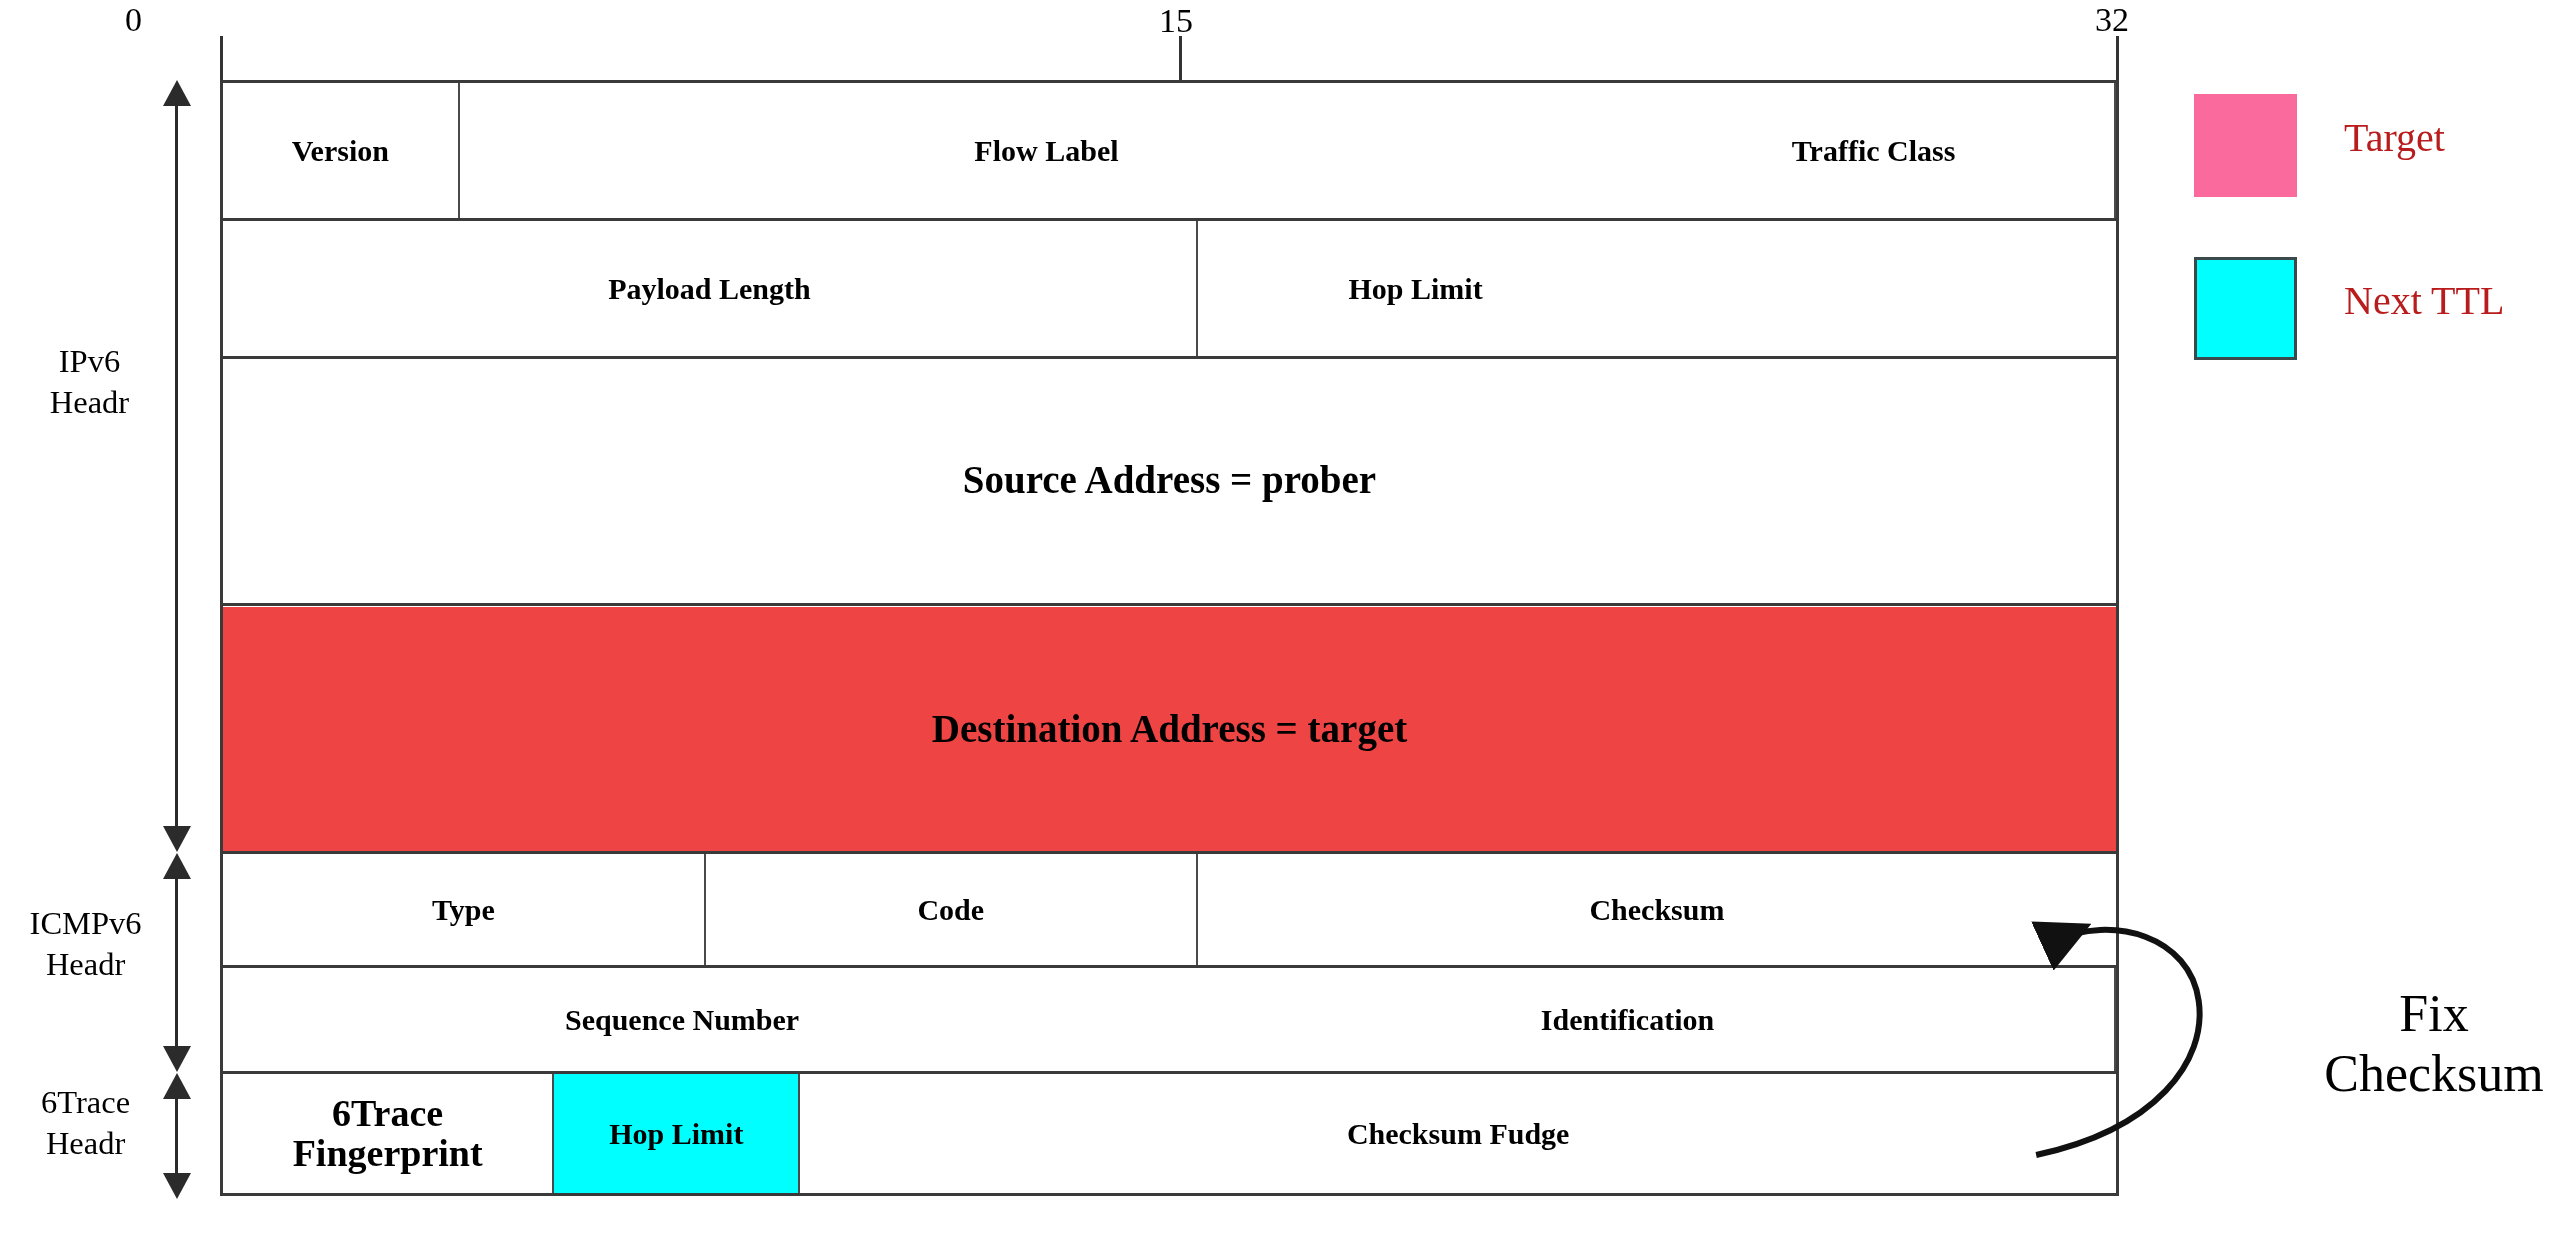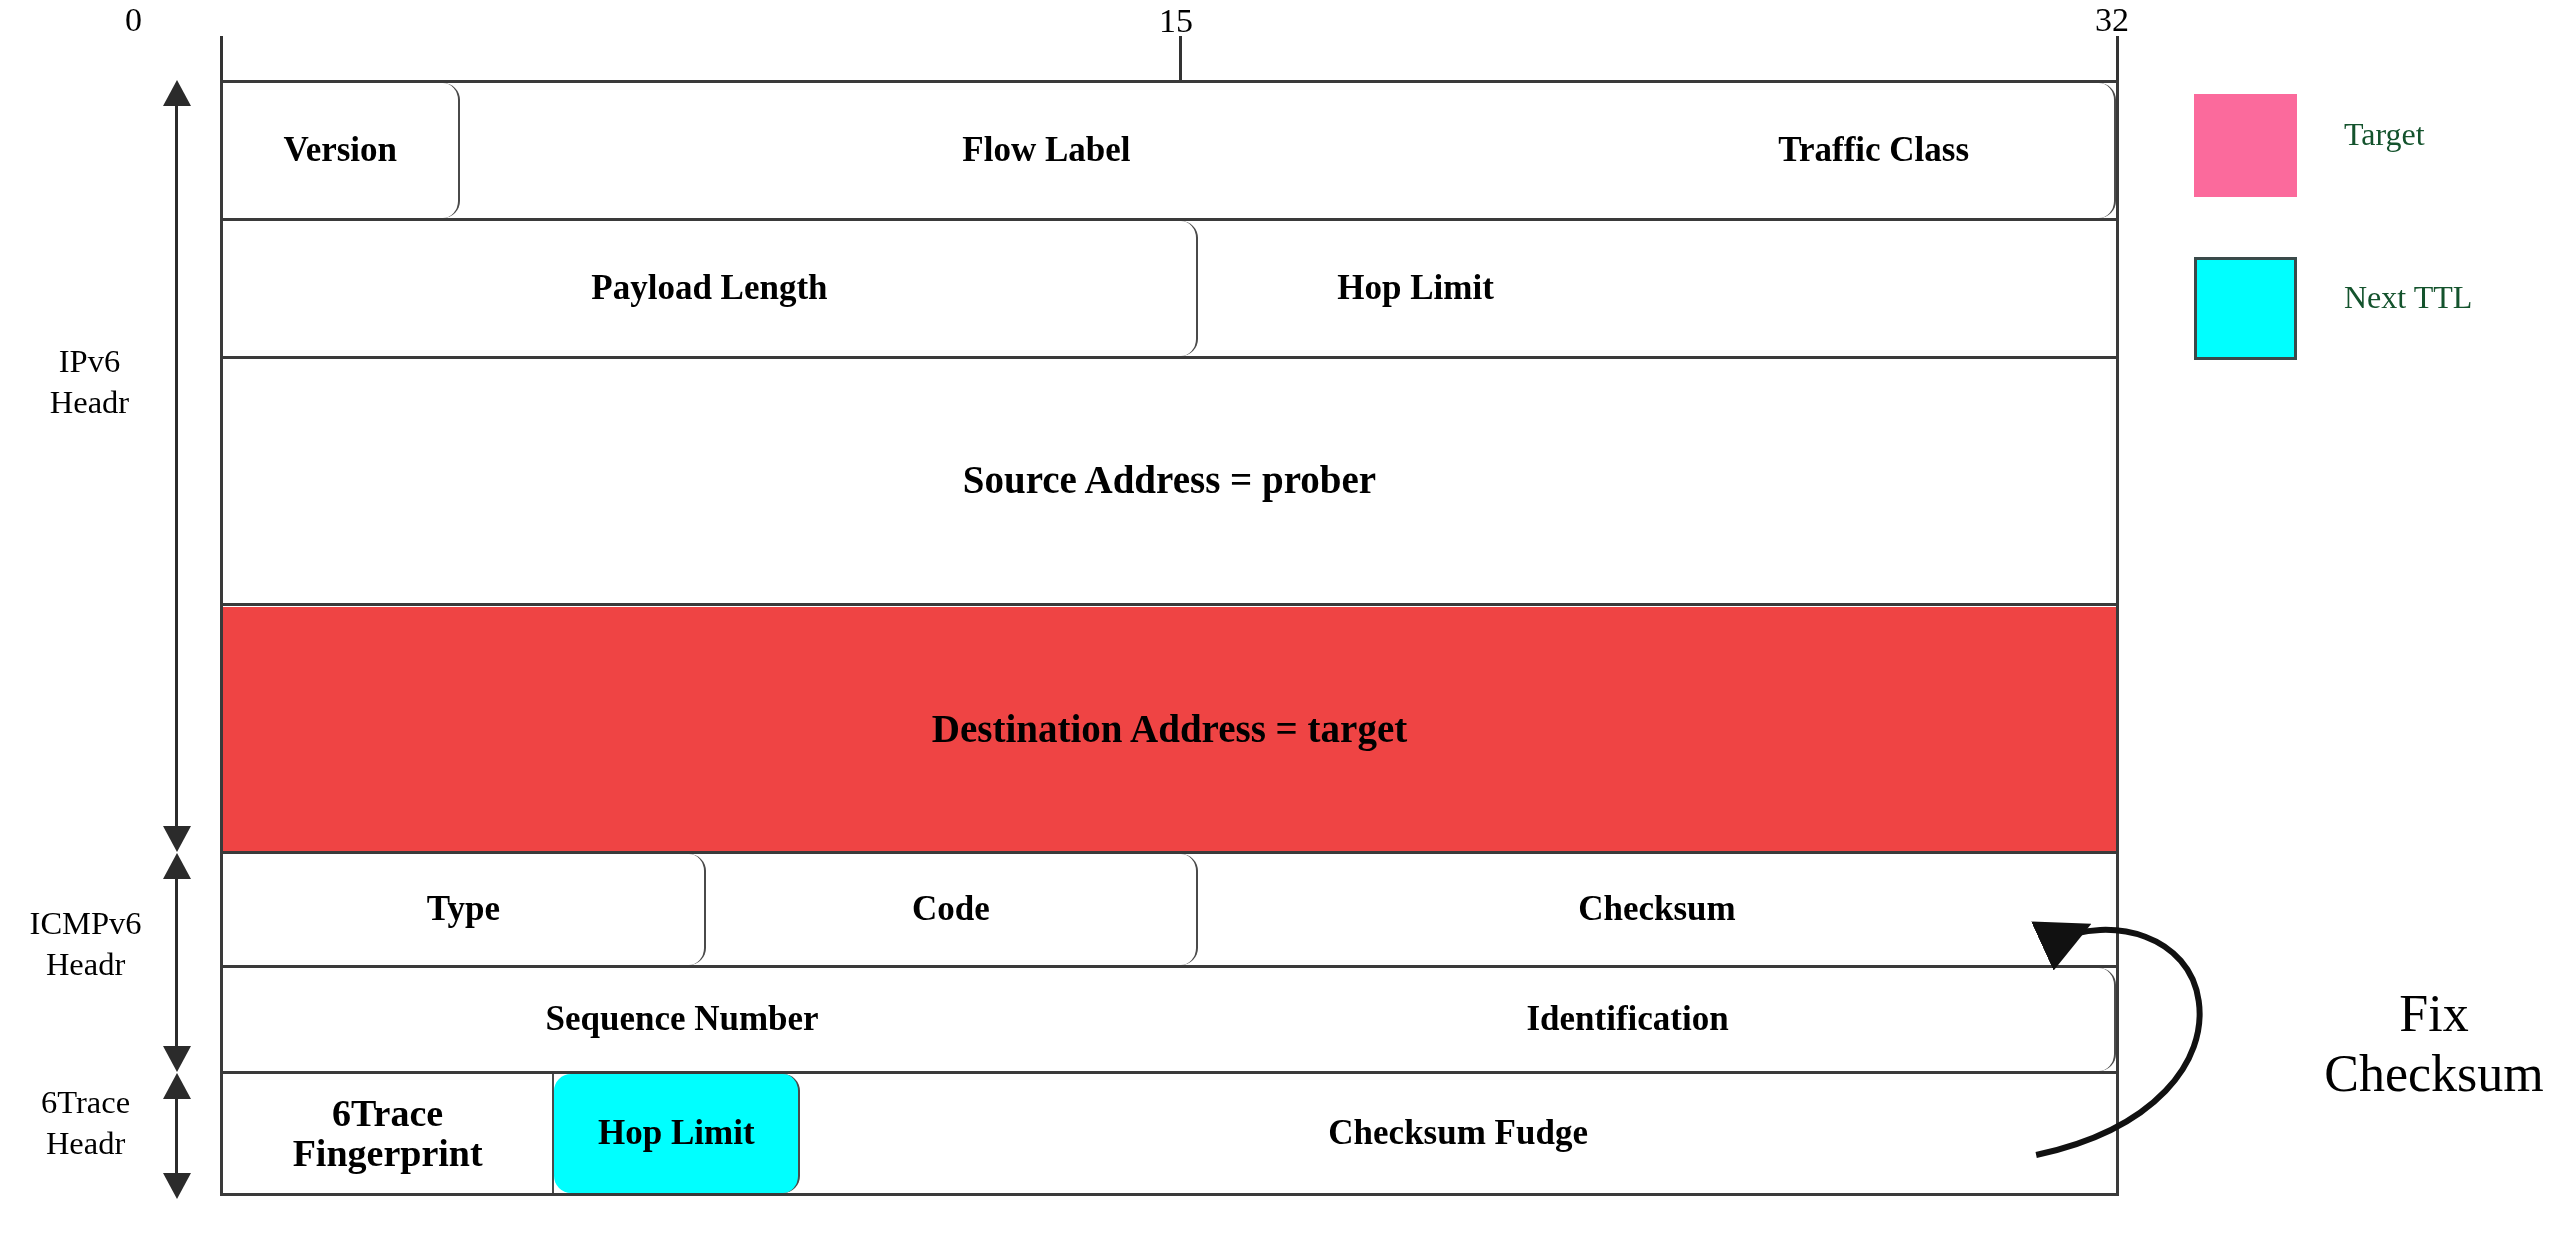--- a/index.html
+++ b/index.html
@@ -64,21 +64,21 @@
     justify-content: center;
     text-align: center;
     font-weight: bold;
     color: #000;
     border-right: 2.6px solid #4a4a4a;
     line-height: 1.05;
     overflow: hidden;
   }
   .cell.lastcol { border-right: none; }
   .cell.sz-sm { font-size: 38px; }
-  .cell.sz-md { font-size: 35px; border-radius: 17px; }
+  .cell.sz-md { font-size: 30px; }
   .cell.sz-lg { font-size: 39px; }
   .cell.pink { background: #ef4444; }
   .cell.cyan { background: #00ffff; }
   .cell.two-line { flex-direction: column; }
 
   
   .bracket {
     position: absolute;
     width: 3.4px;
     background: #2b2b2b;
@@ -107,22 +107,22 @@
   .legend-swatch {
     position: absolute;
     width: 103px;
     height: 103px;
     box-sizing: border-box;
   }
   .legend-swatch.pink { background: #fb6a9c; }
   .legend-swatch.cyan { background: #00ffff; border: 3.4px solid #3a4a4a; }
   .legend-text {
     position: absolute;
-    font-size: 32px;
-    color: #14532d;
+    font-size: 40px;
+    color: #b91c1c;
     white-space: nowrap;
     line-height: 1;
   }
 
   
   .annot-text {
     position: absolute;
     font-size: 52px;
     color: #000;
     text-align: center;

